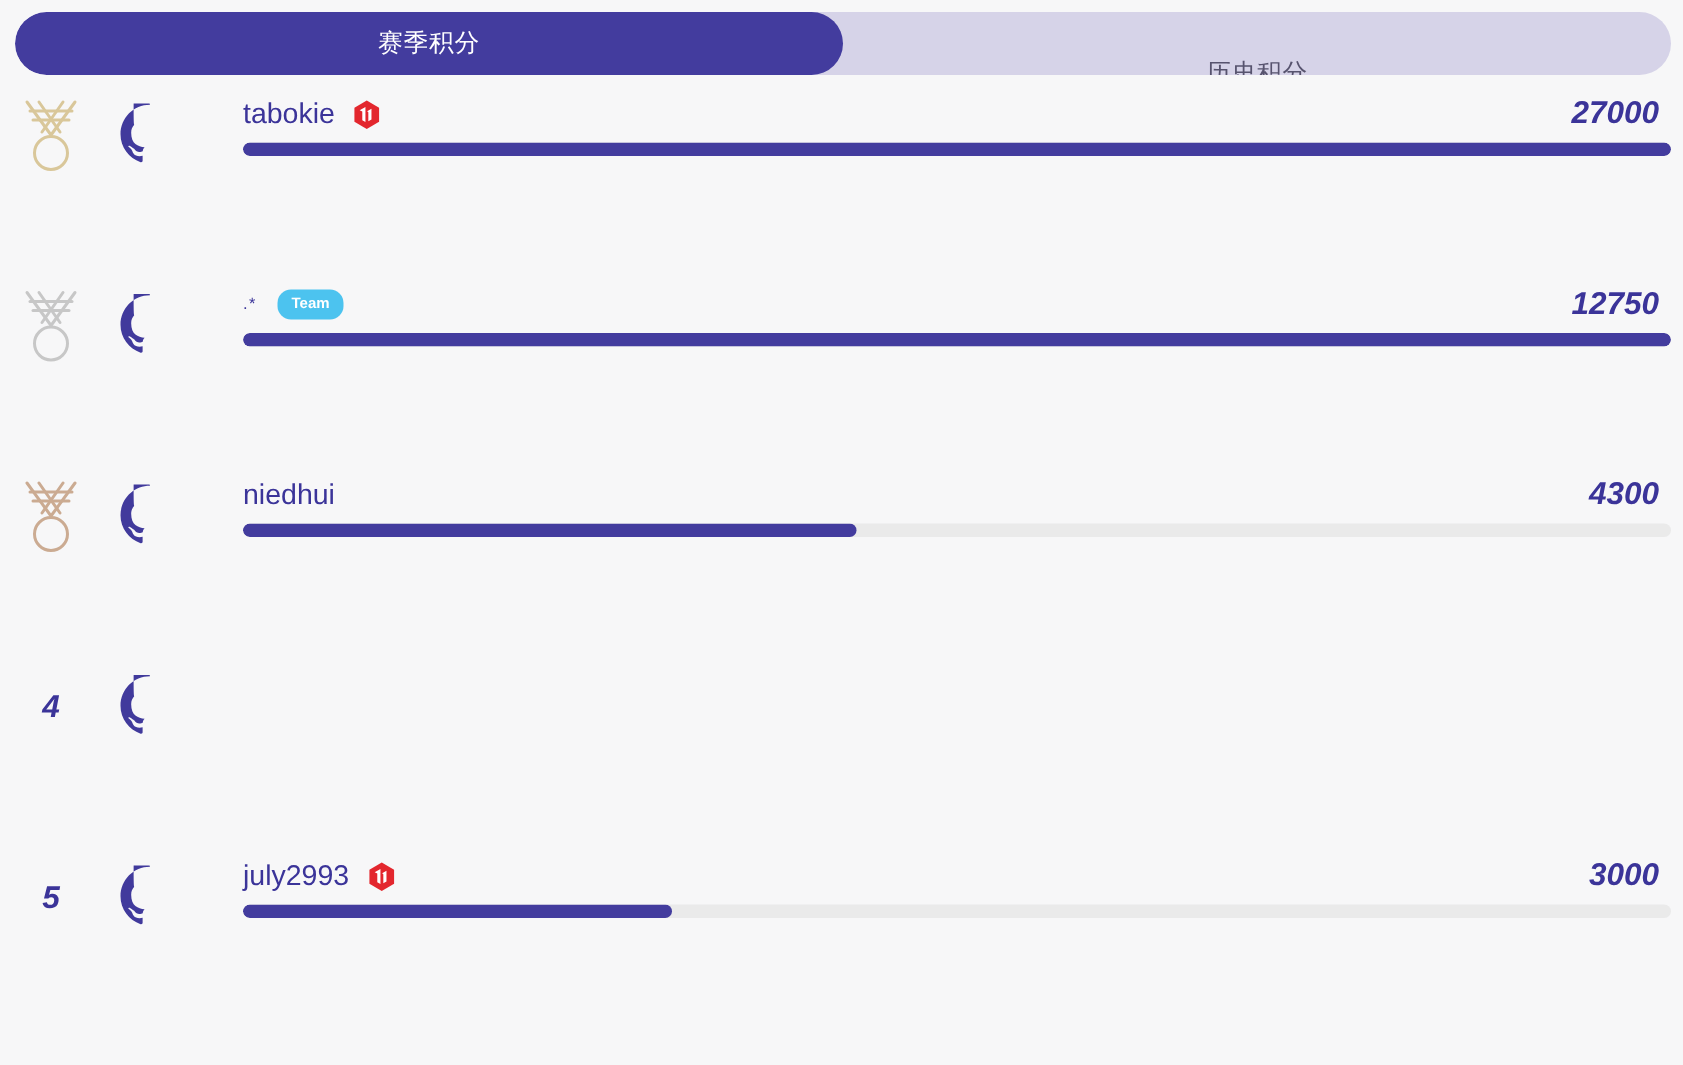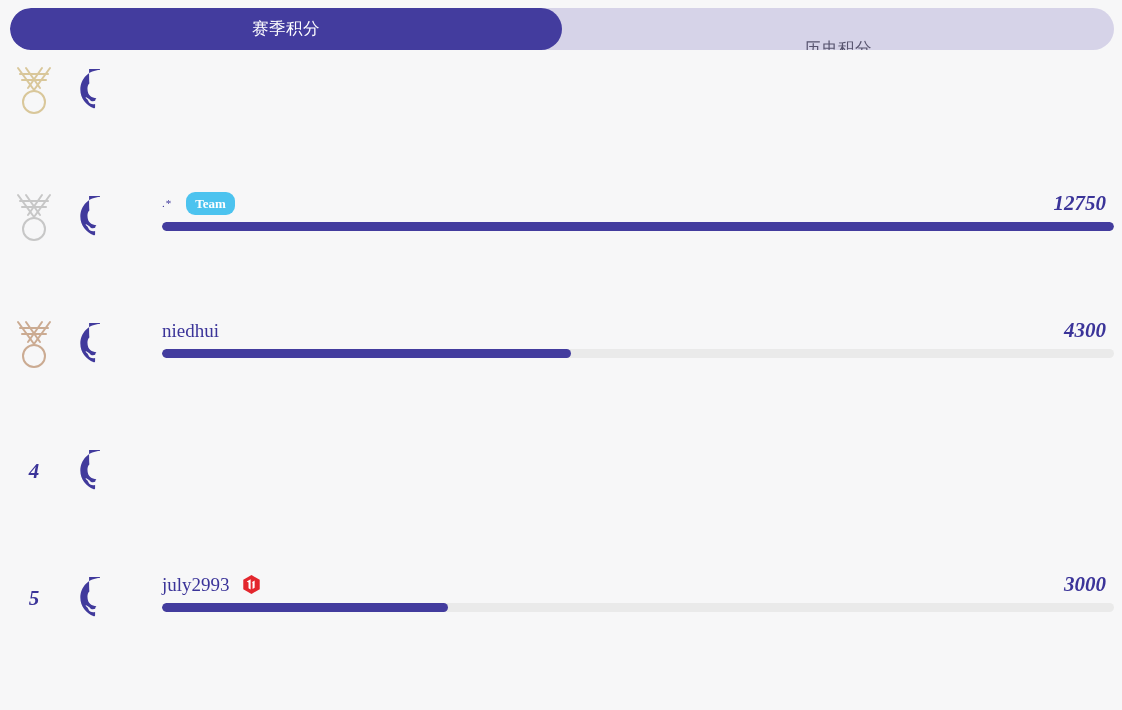--- a/index.html
+++ b/index.html
@@ -10,21 +10,20 @@
     overflow: hidden;
     background: #f7f7f8;
     font-family: "Liberation Sans", sans-serif;
   }
 
   #app {
     position: relative;
     width: 1122px;
     height: 710px;
     background: #f7f7f8;
-    font-family: Liberation Serif, serif;
   }
 
   
   .tabbar {
     position: absolute;
     left: 10px;
     top: 8px;
     width: 1104px;
     height: 42px;
     display: flex;
@@ -134,21 +133,21 @@
     width: 21px;
     height: 21px;
     flex: none;
   }
 
   .team-pill {
     display: inline-block;
     margin-left: 14px;
     background: #4cc3ef;
     color: #ffffff;
-    font-size: 13px;
+    font-size: 10px;
     font-weight: bold;
     line-height: 1;
     padding: 5px 9px 5px 9px;
     border-radius: 9px;
     white-space: nowrap;
   }
 
   .score {
     position: absolute;
     right: 8px;
@@ -202,20 +201,35 @@
             <path d="M28 4 L14 24"></path>
             <path d="M6 10 L34 10"></path>
             <path d="M8 16 L32 16"></path>
             <circle cx="20" cy="38" r="11"></circle>
           </svg>
         </div>
         <div class="avatar">
           <svg class="gh-svg" width="42" height="42" viewBox="0 0 24 24" fill="#413a9c">
             <path d="M12 .5C5.73.5.76 5.48.76 11.75c0 4.95 3.21 9.15 7.66 10.63.56.1.77-.24.77-.54v-1.9c-3.12.68-3.78-1.5-3.78-1.5-.51-1.3-1.25-1.65-1.25-1.65-1.02-.7.08-.68.08-.681.13.08 1.72 1.16 1.72 1.16 1 1.72 2.63 1.22 3.27.94.1-.73.39-1.22.71-1.5-2.49-.29-5.11-1.25-5.11-5.56 0-1.23.44-2.23 1.16-3.02-.12-.29-.5-1.44.11-30 0 .94-.3 3.09 1.15a10.7 10.7 0 0 1 5.63 0c2.15-1.45 3.09-1.15 3.09-1.15.61 1.56.23 2.71.11 3 .72.79 1.16 1.79 1.16 3.02 0 4.32-2.63 5.27-5.13 5.55.4.35.76 1.04.76 2.1v3.11c0 .3.2.65.78.54 4.44-1.49 7.64-5.68 7.64-10.63C23.24 5.48 18.27.5 12 .5z"></path>
           </svg>
+        </div>
+        <div class="info">
+          <div class="nameline">
+            <span class="uname">tabokie</span>
+            <span class="tidb-badge"><svg width="21" height="21" viewBox="0 0 24 24">
+                <polygon points="12,1.2 21.4,6.6 21.4,17.4 12,22.8 2.6,17.4 2.6,6.6" fill="#e3272e"></polygon>
+                <polygon points="12,4.3 18.7,8.2 18.7,15.8 12,19.7 5.3,15.8 5.3,8.2" fill="#e3272e"></polygon>
+                <path d="M6.6 8.6 L11 6.1 L11 17.6 L8.6 16.2 L8.6 9.6 Z" fill="#ffffff"></path>
+                <path d="M12.3 9.3 L15.6 7.4 L15.6 15.6 L13.2 17 L13.2 10.0 Z" fill="#ffffff"></path>
+              </svg></span>
+          </div>
+          <div class="score">27000</div>
+          <div class="track">
+            <div class="fill" style="width: 100%;"></div>
+          </div>
         </div>
       </div>
       <div class="row">
         <div class="rank">
           <svg class="medal-svg" width="40" height="52" viewBox="0 0 40 52" fill="none" stroke="#c7c7c7" stroke-width="2" stroke-linejoin="round" stroke-linecap="round">
             <path d="M4 4 L20 26 L36 4"></path>
             <path d="M12 4 L26 24"></path>
             <path d="M28 4 L14 24"></path>
             <path d="M6 10 L34 10"></path>
             <path d="M8 16 L32 16"></path>

